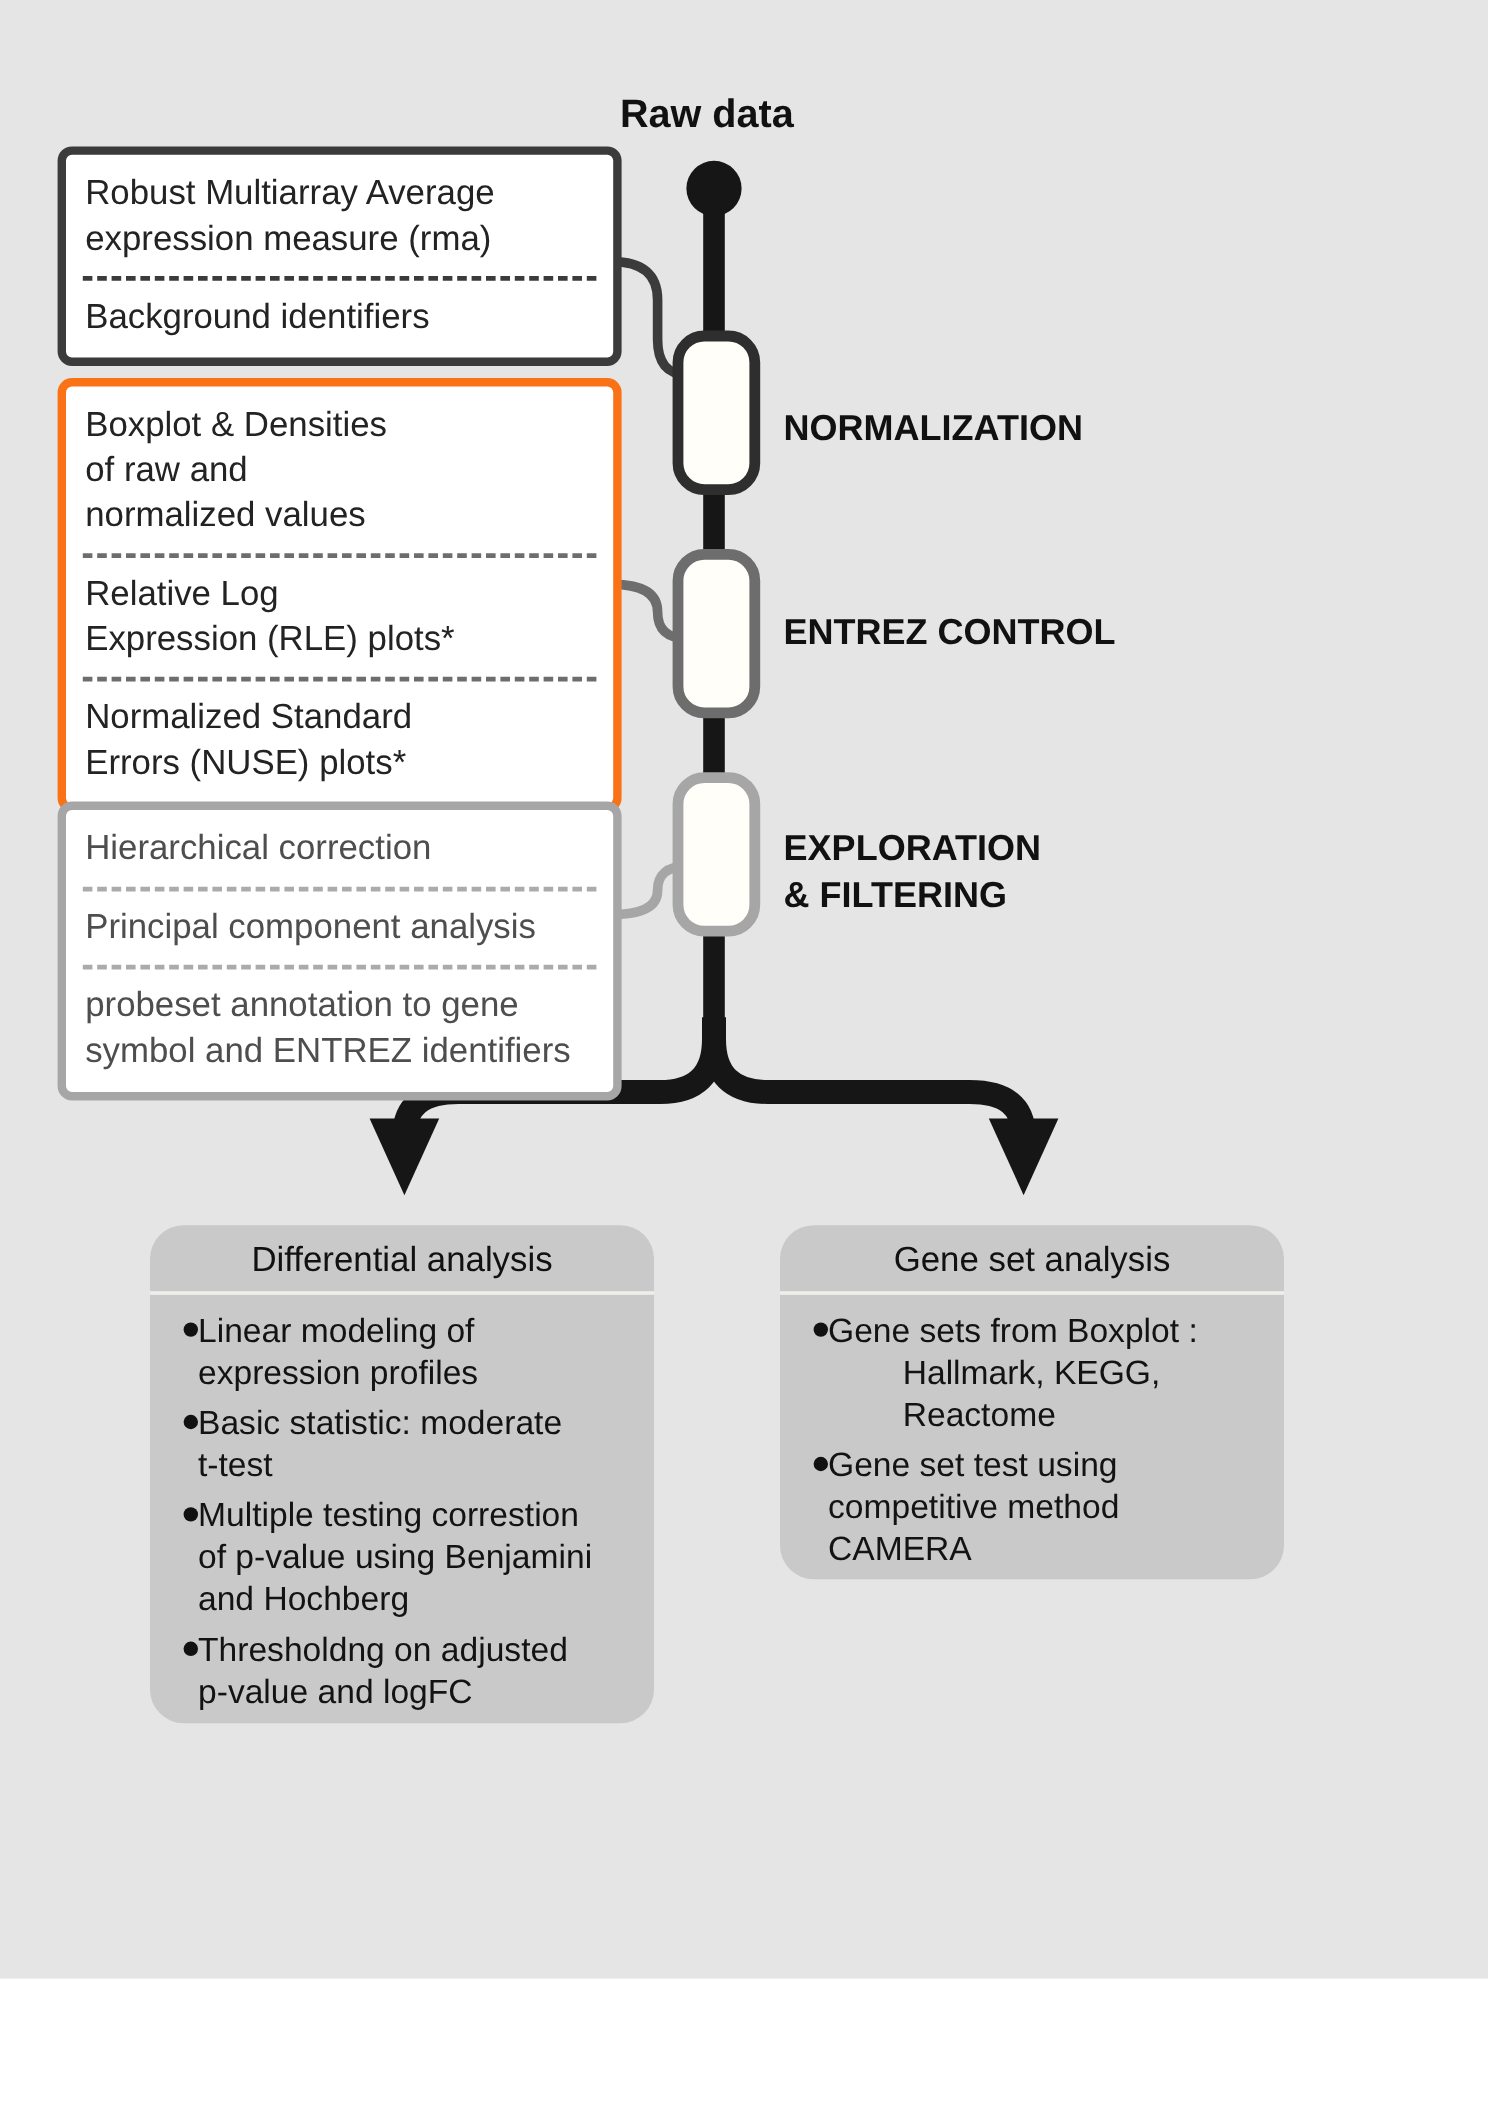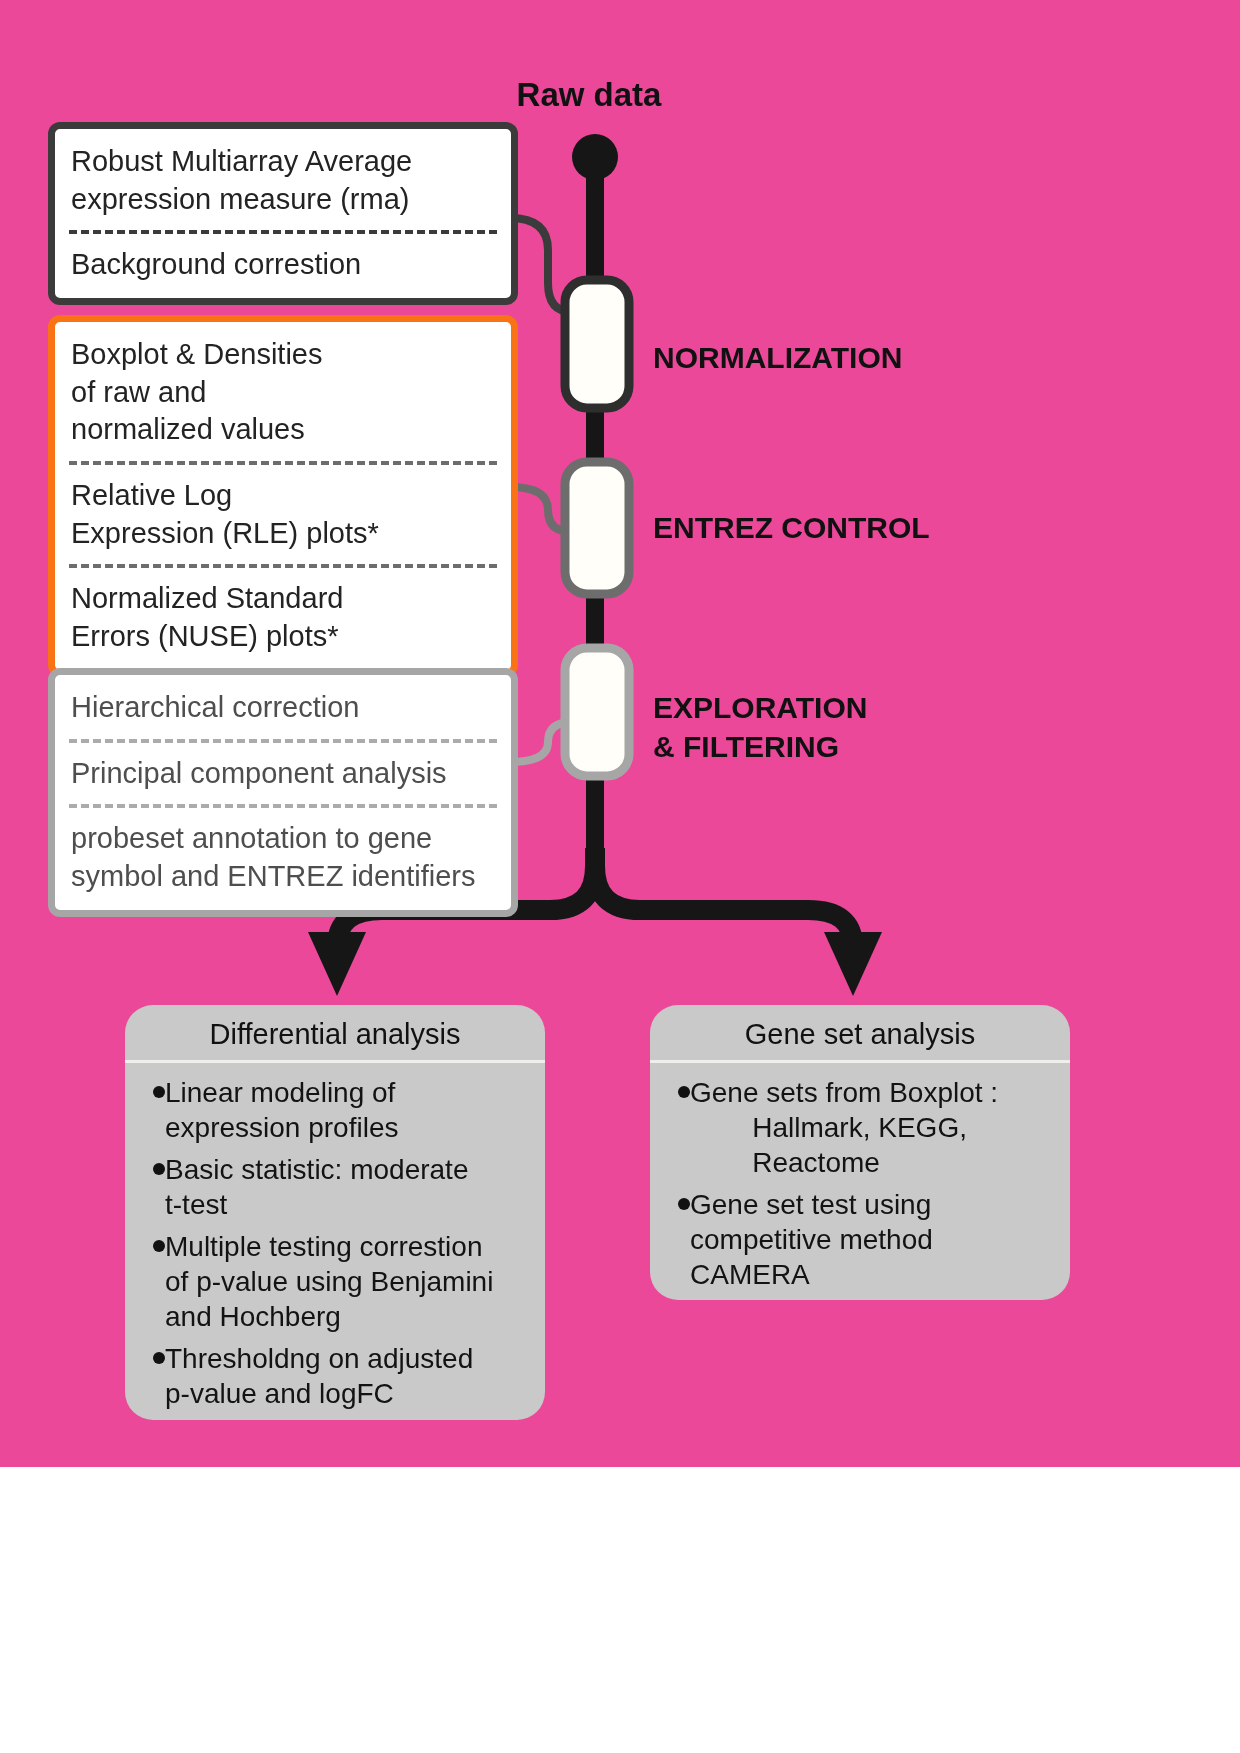--- a/index.html
+++ b/index.html
@@ -2,22 +2,22 @@
 <html><head>
 <meta charset="utf-8">
 <style>
   * { margin: 0; padding: 0; box-sizing: border-box; }
   html, body { background: #ffffff; }
   body { font-family: "Liberation Sans", sans-serif; }
 
   .canvas {
     position: relative;
     width: 1240px;
-    height: 1467px;
-    background: #ec4899;
+    height: 1649px;
+    background: #e5e5e5;
     overflow: hidden;
   }
 
   svg.flow { position: absolute; left: 0; top: 0; }
 
   .raw-label {
     position: absolute;
     left: 439px; top: 76px; width: 300px;
     text-align: center;
     font-size: 33px; font-weight: bold; color: #111;
@@ -53,20 +53,21 @@
   }
   .label1 { top: 338px; }
   .label2 { top: 508px; }
   .label3 { top: 688px; }
 
   .card {
     position: absolute;
     background: #c9c9c9;
     border-radius: 28px;
     overflow: hidden;
+    margin-top: 16px;
   }
   .card1 { left: 125px; top: 1005px; width: 420px; height: 415px; }
   .card2 { left: 650px; top: 1005px; width: 420px; height: 295px; }
 
   .card-title {
     font-size: 29px; text-align: center;
     padding: 13px 10px 9px 10px;
     color: #111;
   }
   .card-sep { height: 3px; background: #eeeeeb; }
@@ -107,21 +108,21 @@
     <rect x="565" y="462" width="64" height="132" rx="22" fill="#fffef8" stroke="#6d6d6d" stroke-width="9"></rect>
     <rect x="565" y="648" width="64" height="128" rx="22" fill="#fffef8" stroke="#a6a6a6" stroke-width="9"></rect>
   </svg>
 
   <div class="raw-label">Raw data</div>
 
   <div class="stage-box box1">
     <div class="box-item">Robust Multiarray Average
 expression measure (rma)</div>
     <div class="divider"></div>
-    <div class="box-item">Background correstion</div>
+    <div class="box-item">Background identifiers</div>
   </div>
 
   <div class="stage-box box2">
     <div class="box-item">Boxplot &amp; Densities
 of raw and
 normalized values</div>
     <div class="divider"></div>
     <div class="box-item">Relative Log
 Expression (RLE) plots*</div>
     <div class="divider"></div>

